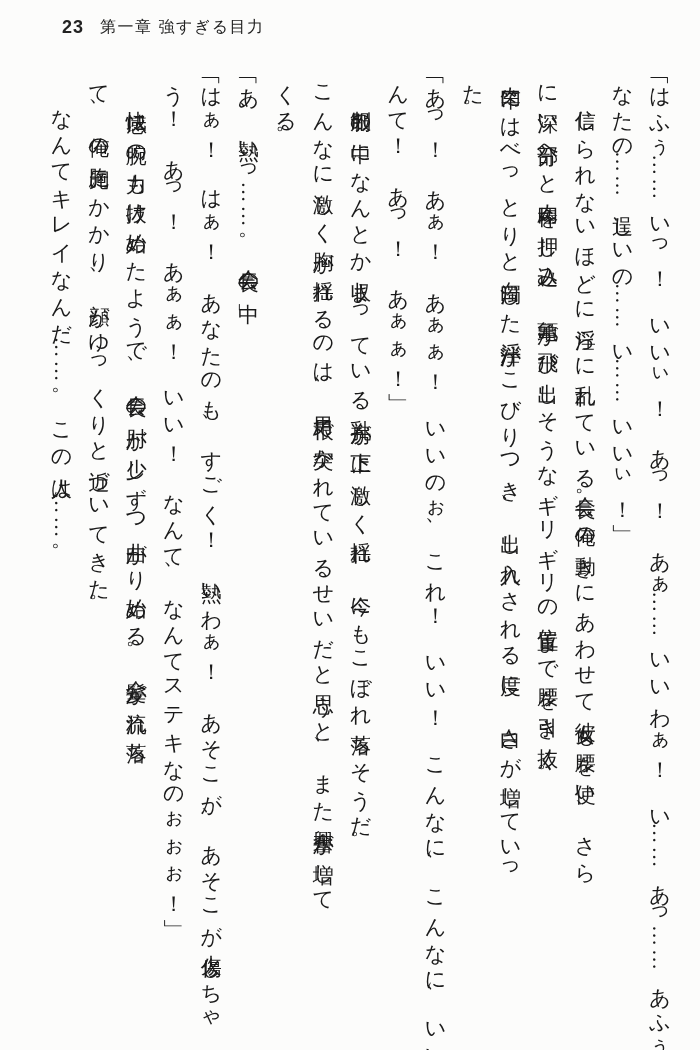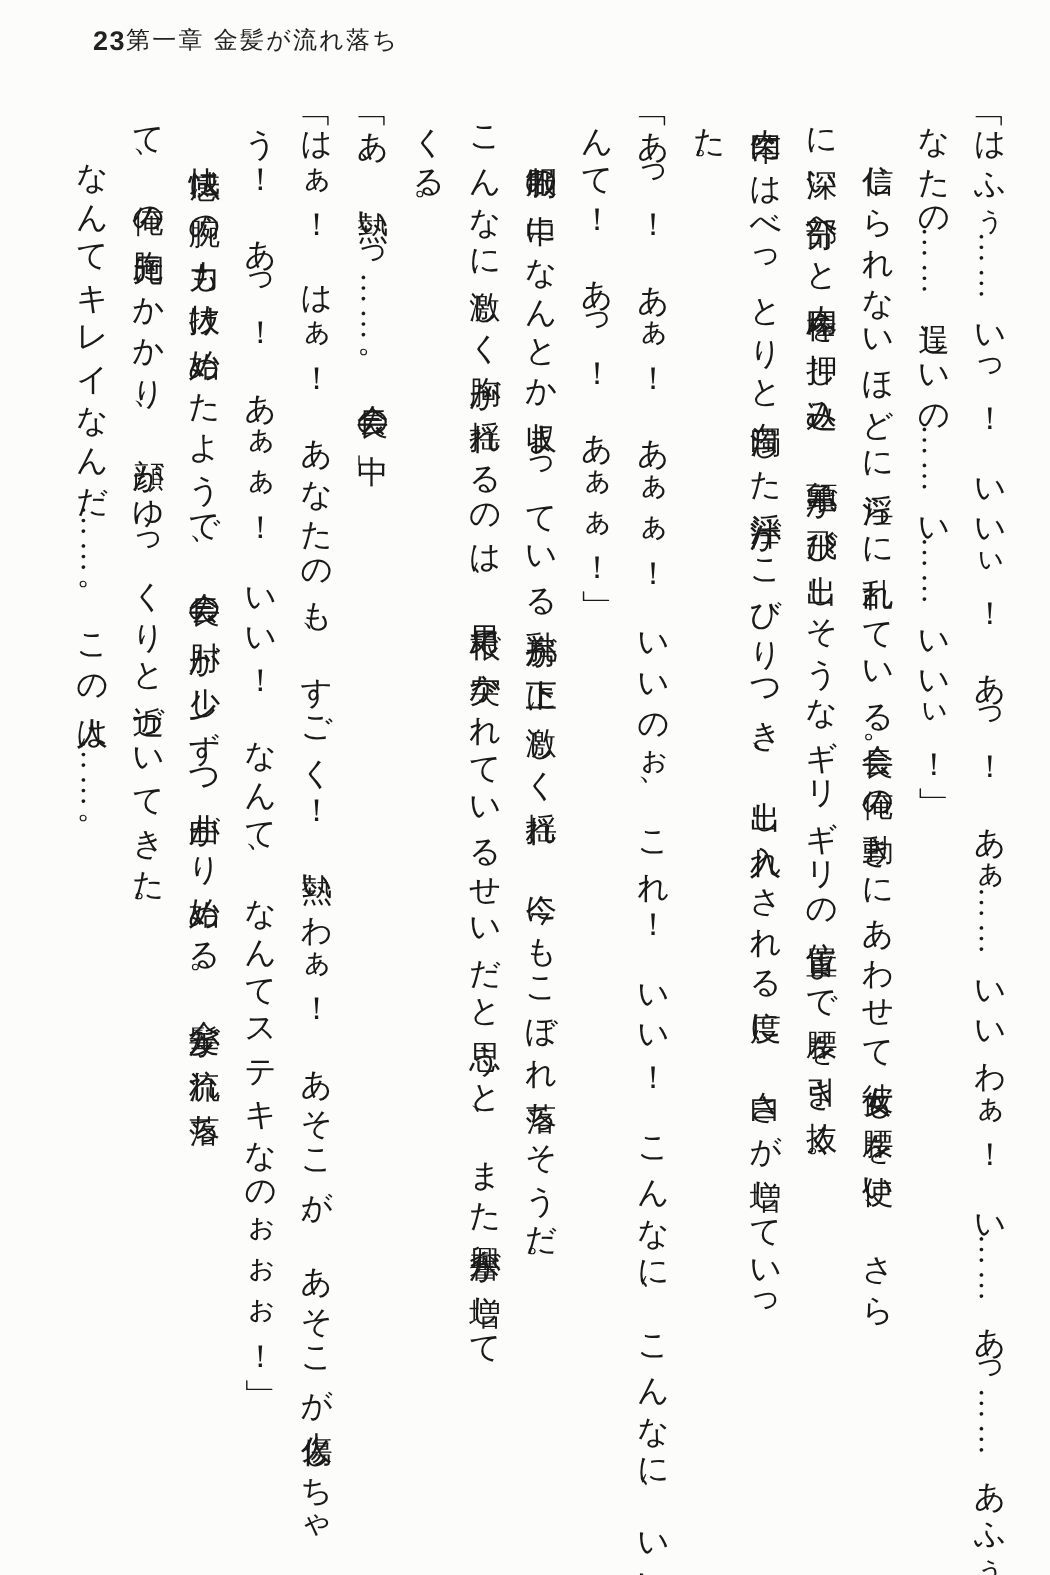--- a/index.html
+++ b/index.html
@@ -15,20 +15,21 @@
     background: #fcfcfb;
     color: #1f1f1f;
     overflow: hidden;
   }
   .running-head {
     position: absolute;
     top: 17px;
     left: 62px;
     display: flex;
     align-items: flex-start;
+    gap: 16px;
     font-family: "Liberation Sans", "DejaVu Sans", sans-serif;
     color: #222222;
   }
   .page-number {
     font-size: 18px;
     font-weight: bold;
     letter-spacing: 1px;
   }
   .chapter-title {
     font-size: 16px;
@@ -50,21 +51,21 @@
     white-space: nowrap;
   }
 </style>
 </head>
 <body>
 
 <div class="page">
 
   <header class="running-head">
     <span class="page-number">23</span>
-    <span class="chapter-title">第一章 金髪が流れ落ち</span>
+    <span class="chapter-title">第一章 強すぎる目力</span>
   </header>
 
   <main class="vtext">
     <p class="line">「はふぅ……いっ！　いいぃ！　あっ！　あぁ……いいわぁ！　い……あっ……あふぅ。あ</p>
     <p class="line">なたの……逞しいの……い……いいぃ！」</p>
     <p class="line">　信じられないほどに淫らに乱れている会長。俺の動きにあわせて彼女も腰を使い、さら</p>
     <p class="line">に深い部分へと肉棒を押し込み、亀頭が飛び出しそうなギリギリの位置まで腰を引き抜く。</p>
     <p class="line">肉竿にはべっとりと白濁した淫汁がこびりつき、出し入れされる度に、白さが増していっ</p>
     <p class="line">た。</p>
     <p class="line">「あっ！　あぁ！　あぁぁ！　いいのぉ、これ！　いい！　こんなに、こんなに、いいな</p>

